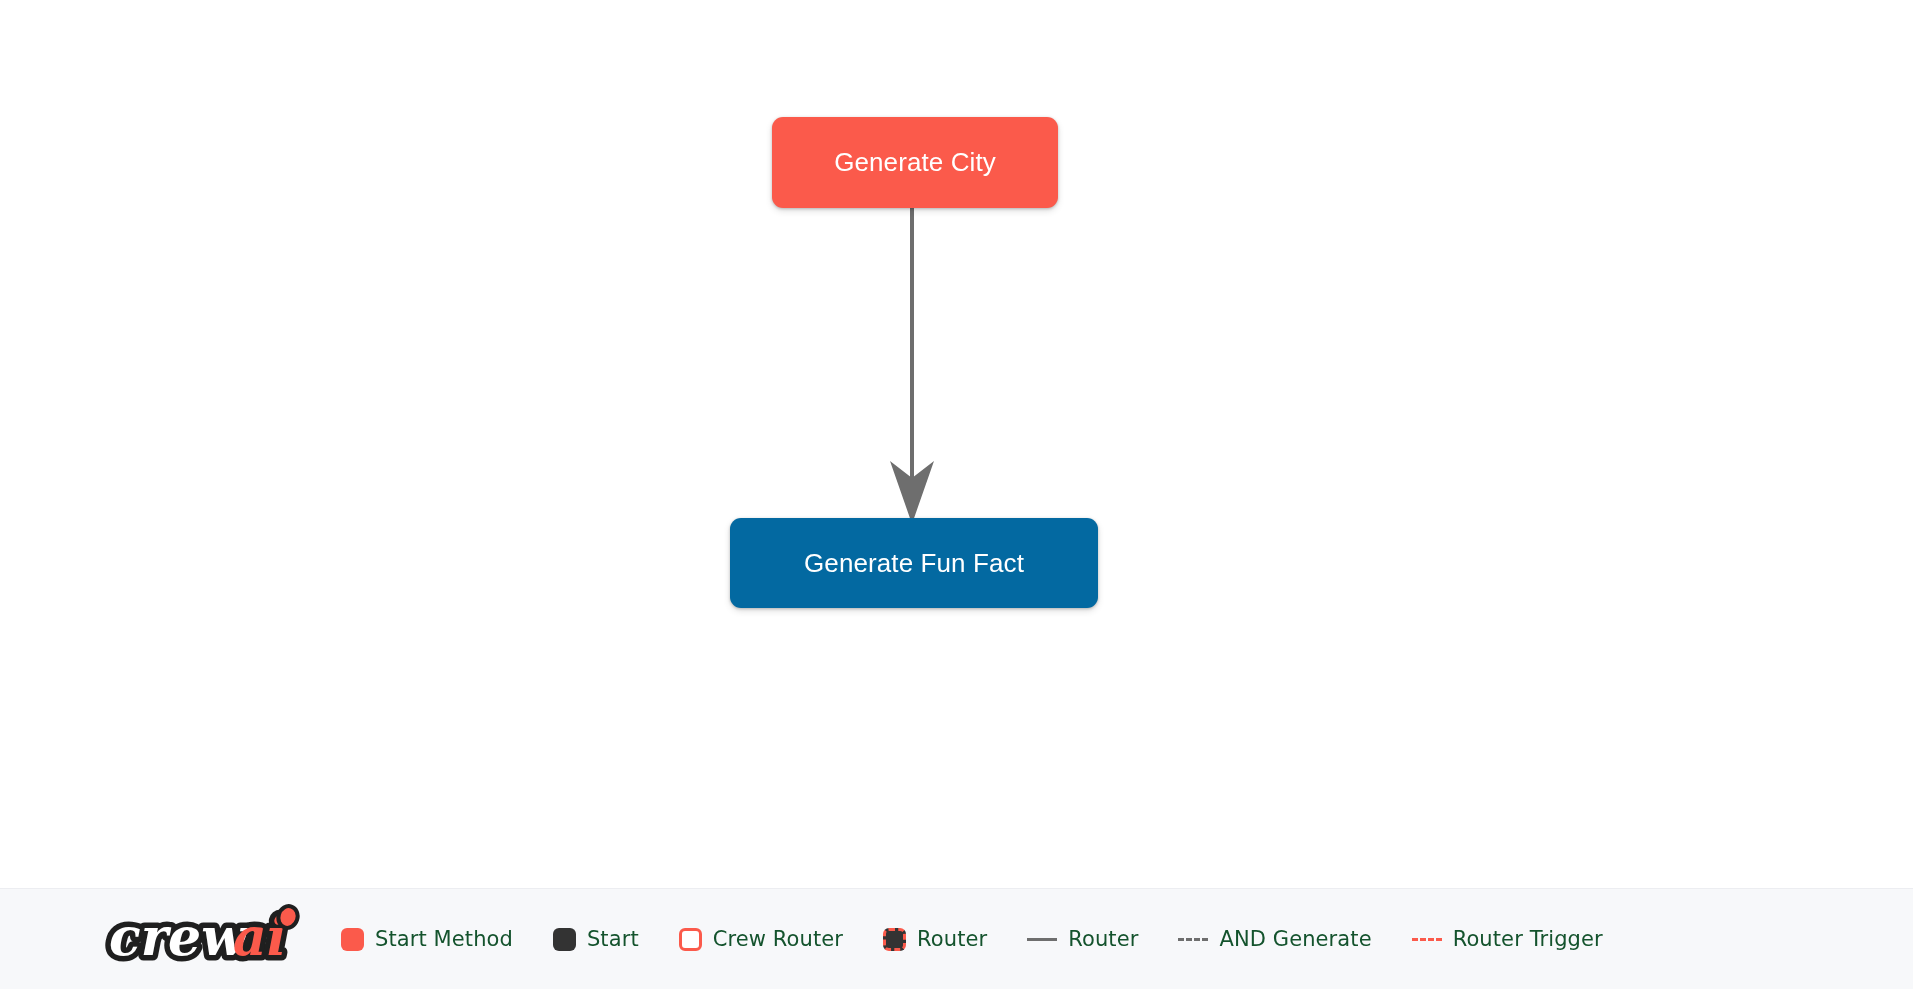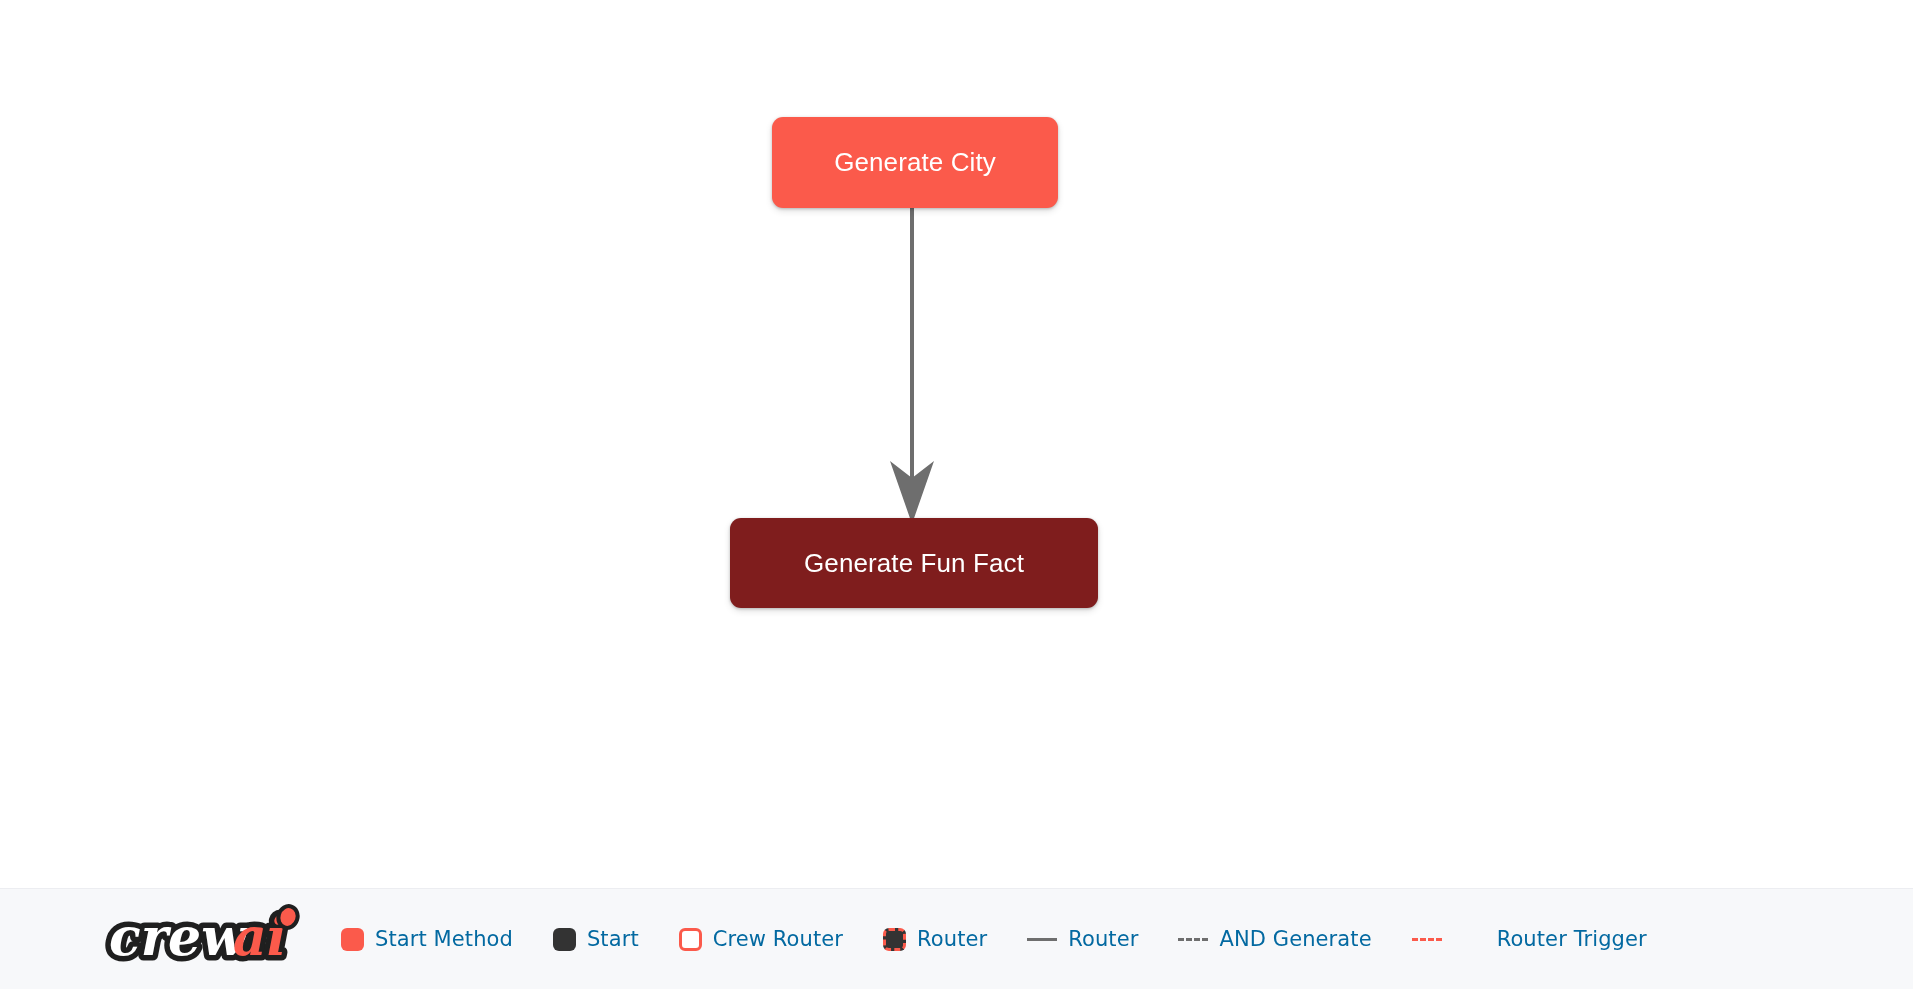--- a/index.html
+++ b/index.html
@@ -57,21 +57,21 @@
     white-space: nowrap;
     box-shadow: 0 1px 3px rgba(0,0,0,0.22), 0 3px 7px rgba(0,0,0,0.12);
     user-select: none;
   }
 
   .node.start {
     background: #fb5a4b;
   }
 
   .node.method {
-    background: #7f1d1d;
+    background: #0369a1;
   }
 
   
   #legend {
     position: absolute;
     left: 0;
     top: 888px;
     width: 1913px;
     height: 101px;
     background: #f7f8fa;
@@ -97,26 +97,26 @@
     flex: 1 1 auto;
   }
 
   .legend-item {
     display: flex;
     align-items: center;
     margin-right: 40px;
     white-space: nowrap;
   }
 
-  .legend-item:last-child { margin-right: 17px; gap: 44px; }
+  .legend-item:last-child { margin-right: 17px; }
 
   .legend-label {
     font-family: "DejaVu Sans", sans-serif;
     font-size: 21px;
-    color: #0369a1;
+    color: #14532d;
     margin-left: 11px;
     letter-spacing: 0.1px;
   }
 
   .swatch {
     width: 23px;
     height: 23px;
     border-radius: 6px;
     box-sizing: border-box;
     flex: 0 0 auto;

